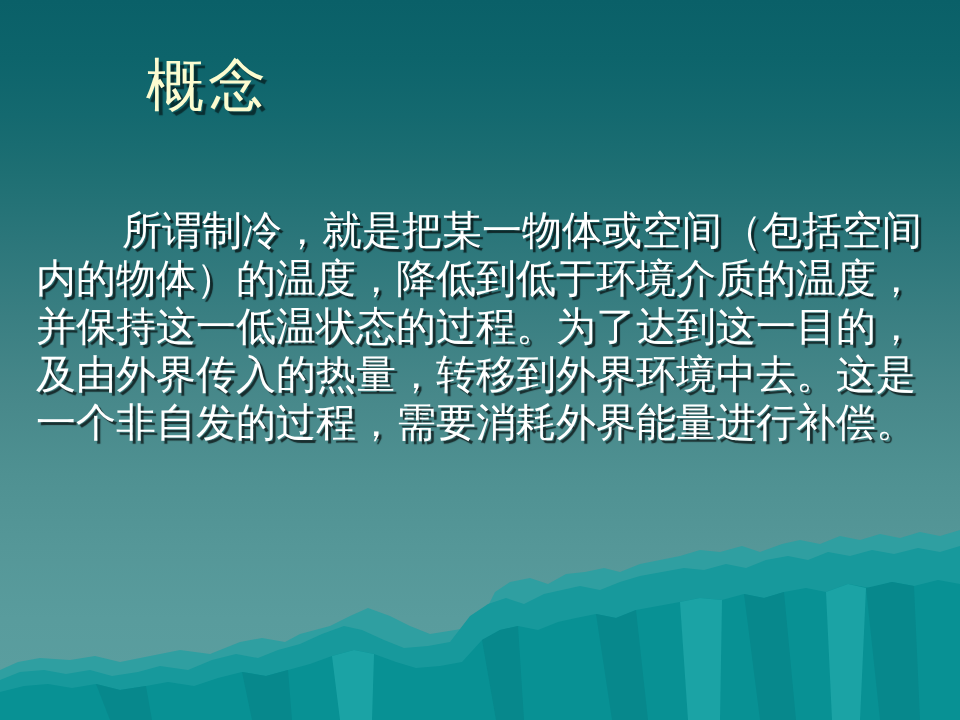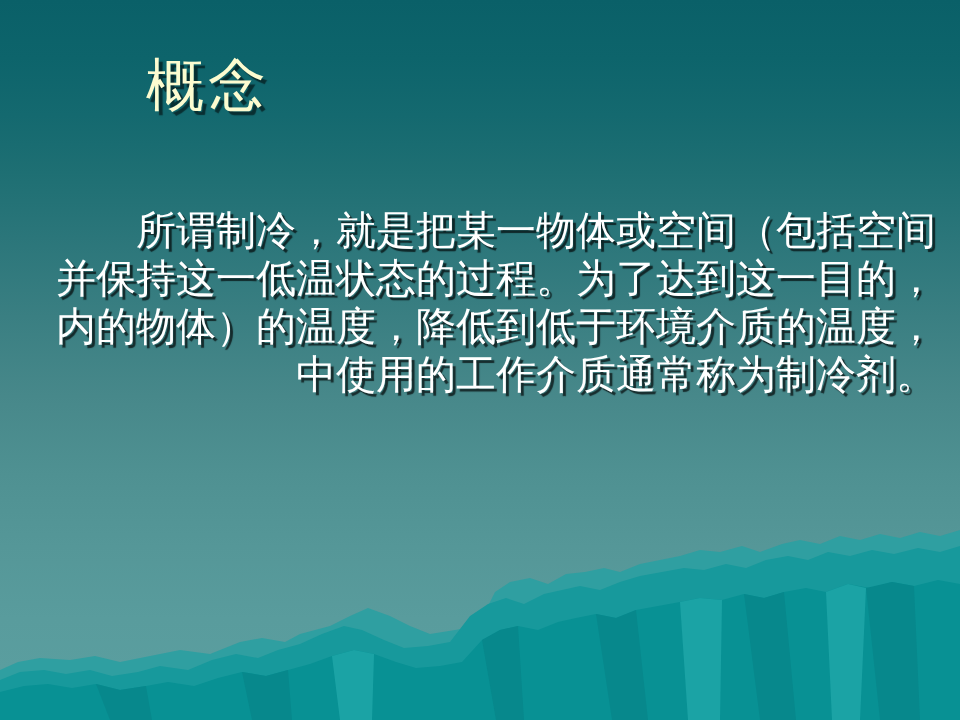--- a/index.html
+++ b/index.html
@@ -48,21 +48,20 @@
     color: #fcfcd0;
     text-shadow: 4px 4px 1px rgba(0,0,0,0.55);
     white-space: nowrap;
   }
 
   .body-block {
     position: absolute;
     left: 36px;
     top: 210px;
     width: 900px;
-    text-align: right;
   }
   .body-line {
     font-size: 40px;
     line-height: 48px;
     color: #ffffff;
     text-shadow: 3px 3px 1px rgba(0,0,0,0.68);
     white-space: nowrap;
     letter-spacing: 0px;
   }
   .body-line.first {
@@ -106,18 +105,19 @@
 
     <path fill="#1ba3a5" d="M332,126 L354,120 L374,124 L372,190 L340,190 Z"></path>
     <path fill="#1ba3a5" d="M680,72 L700,68 L722,70 L720,190 L688,190 Z"></path>
     <path fill="#1ba3a5" d="M826,62 L848,54 L866,58 L860,190 L832,190 Z"></path>
   </svg>
 
   <div class="title">概念</div>
 
   <div class="body-block">
     <div class="body-line first">所谓制冷，就是把某一物体或空间（包括空间</div>
+    <div class="body-line">内的物体）的温度，降低到低于环境介质的温度，</div>
     <div class="body-line">并保持这一低温状态的过程。为了达到这一目的，</div>
-    <div class="body-line">内的物体）的温度，降低到低于环境介质的温度，</div>
-    <div class="body-line">中使用的工作介质通常称为制冷剂。</div>
+    <div class="body-line">及由外界传入的热量，转移到外界环境中去。这是</div>
+    <div class="body-line">一个非自发的过程，需要消耗外界能量进行补偿。</div>
   </div>
 
 </div>
 
 </body></html>

